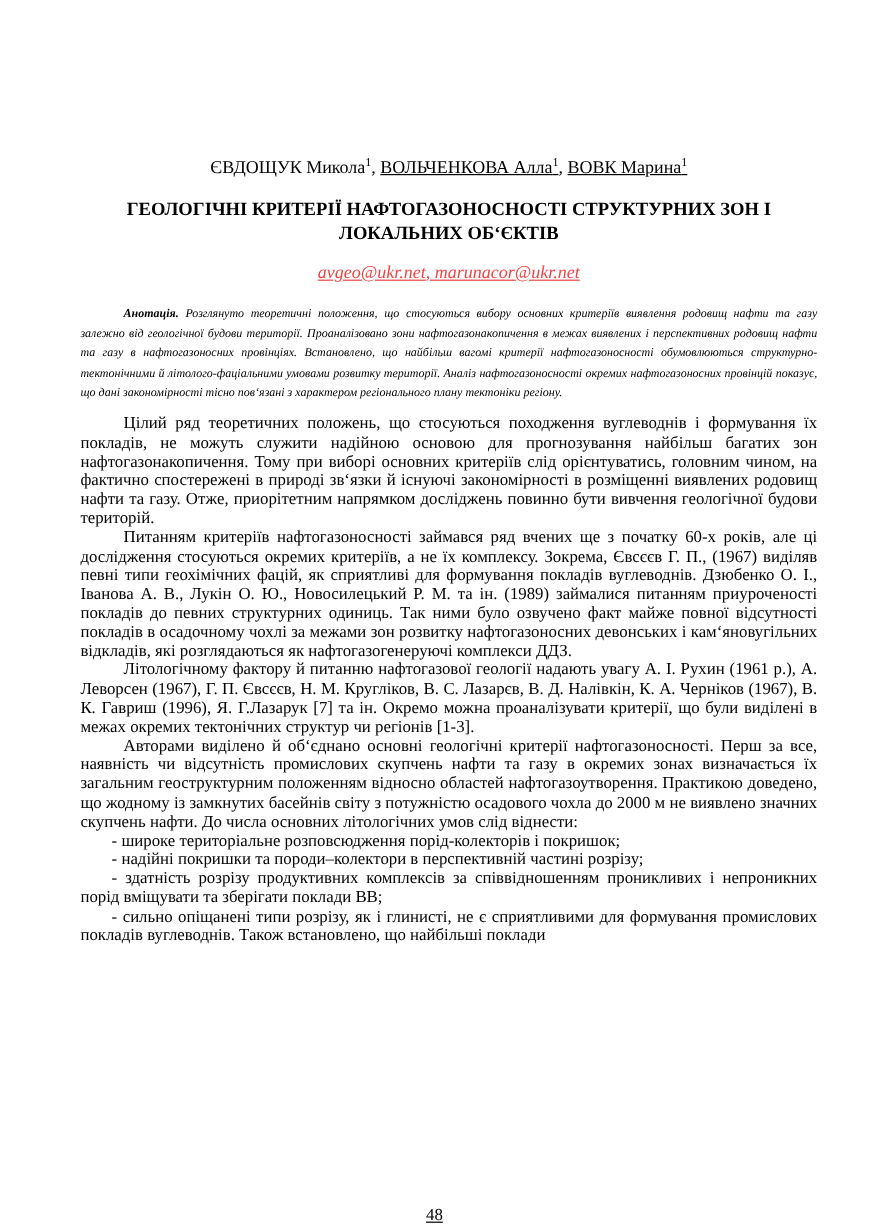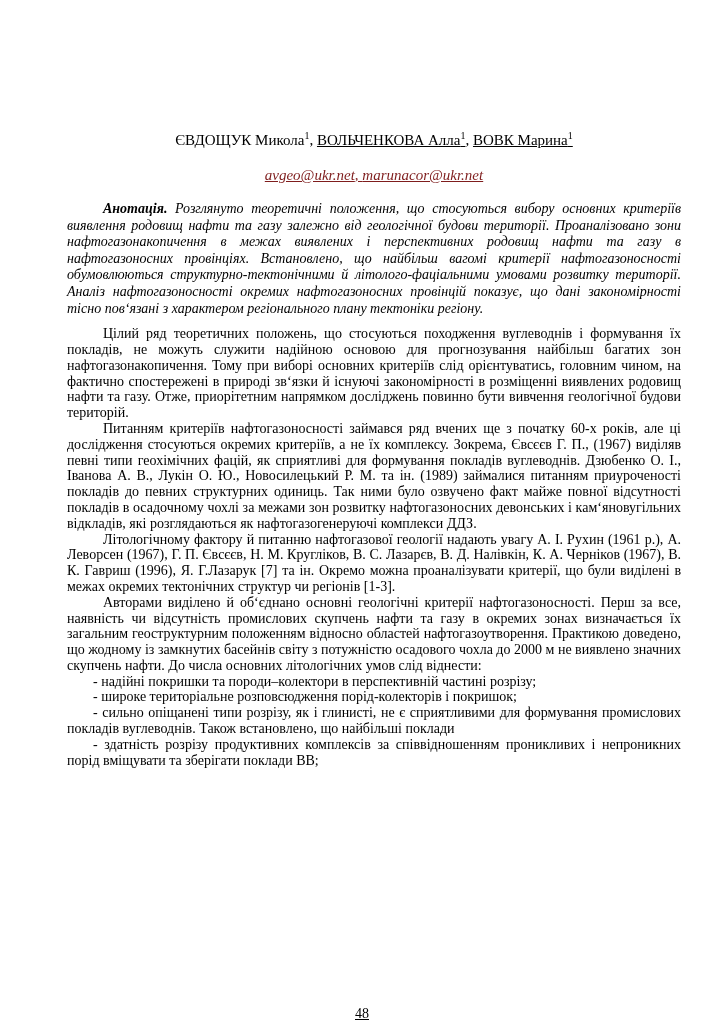--- a/index.html
+++ b/index.html
@@ -46,29 +46,29 @@
   }
   .affil sup { font-size: 10px; line-height: 0; font-style: italic; }
   .emails {
     text-align: center;
     font-style: italic;
     font-size: 15px;
     line-height: 21px;
     margin: 0 0 15px 0;
   }
   .emails a, .emails .sep {
-    color: #7f1d1d;
+    color: #ef4444;
     text-decoration: underline;
     cursor: pointer;
     text-align: center;
   }
   
   .abstract {
     font-style: italic;
-    font-size: 14px;
+    font-size: 10px;
     line-height: 16.6px;
     text-align: justify;
     text-indent: 36px;
     margin: 0 0 9px 0;
   }
   .abstract b { font-weight: bold; }
   
   .para, .list {
     font-size: 14px;
     line-height: 15.8px;
@@ -88,31 +88,32 @@
     text-decoration: underline;
   }
 </style>
 </head>
 <body>
 
 <div class="page">
 
   <p class="authors"><span><span>ЄВДОЩУК Микола</span><sup>1</sup></span><span>, </span><span class="u"><span>ВОЛЬЧЕНКОВА Алла</span><sup>1</sup></span><span>, </span><span class="u"><span>ВОВК Марина</span><sup>1</sup></span></p>
 
+  <h1 class="title">ГЕОЛОГІЧНІ КРИТЕРІЇ НАФТОГАЗОНОСНОСТІ СТРУКТУРНИХ ЗОН  І ЛОКАЛЬНИХ ОБ‘ЄКТІВ</h1>
 
 
   <p class="emails"><a>avgeo@ukr.net</a><span class="sep">, </span><a>marunacor@ukr.net</a></p>
 
   <p class="abstract"><b>Анотація.</b> <span>Розглянуто теоретичні положення, що стосуються вибору основних критеріїв виявлення родовищ нафти та газу залежно від геологічної будови території. Проаналізовано зони нафтогазонакопичення в межах виявлених і перспективних родовищ нафти та газу в нафтогазоносних провінціях. Встановлено, що найбільш вагомі критерії нафтогазоносності обумовлюються структурно-тектонічними й літолого-фаціальними умовами розвитку території. Аналіз нафтогазоносності окремих нафтогазоносних провінцій показує, що дані закономірності тісно пов‘язані з характером регіонального плану тектоніки регіону.</span></p>
 
   <p class="para">Цілий ряд теоретичних положень, що стосуються походження вуглеводнів і формування їх покладів, не можуть служити надійною основою для прогнозування найбільш багатих зон нафтогазонакопичення. Тому при виборі основних критеріїв слід орієнтуватись, головним чином, на фактично спостережені в природі зв‘язки й існуючі закономірності в розміщенні виявлених родовищ нафти та газу. Отже, приорітетним напрямком досліджень повинно бути вивчення геологічної будови територій.</p>
   <p class="para">Питанням критеріїв нафтогазоносності займався ряд вчених ще з початку 60-х років, але ці дослідження стосуються окремих критеріїв, а не їх комплексу. Зокрема, Євсєєв Г. П., (1967) виділяв певні типи геохімічних фацій, як сприятливі для формування покладів вуглеводнів. Дзюбенко О. І., Іванова А. В., Лукін О. Ю., Новосилецький Р. М. та ін. (1989) займалися питанням приуроченості покладів до певних структурних одиниць. Так ними було озвучено факт майже повної відсутності покладів в осадочному чохлі за межами зон розвитку нафтогазоносних девонських і кам‘яновугільних відкладів, які розглядаються як нафтогазогенеруючі комплекси ДДЗ.</p>
   <p class="para">Літологічному фактору й питанню нафтогазової геології надають увагу А. І. Рухин (1961 р.), А. Леворсен (1967), Г. П. Євсєєв, Н. М. Кругліков, В. С. Лазарєв, В. Д. Налівкін, К. А. Черніков (1967), В. К. Гавриш (1996), Я. Г.Лазарук [7] та ін. Окремо можна проаналізувати критерії, що були виділені в межах окремих тектонічних структур чи регіонів [1-3].</p>
   <p class="para">Авторами виділено й об‘єднано основні геологічні критерії нафтогазоносності. Перш за все, наявність чи відсутність промислових скупчень нафти та газу в окремих зонах визначається їх загальним геоструктурним положенням відносно областей нафтогазоутворення. Практикою доведено, що жодному із замкнутих басейнів світу з потужністю осадового чохла до 2000 м не виявлено значних скупчень нафти. До числа основних  літологічних умов слід віднести:</p>
 
+  <p class="list">- широке територіальне розповсюдження порід-колекторів і покришок;</p>
   <p class="list">- надійні покришки та породи–колектори в перспективній частині розрізу;</p>
-  <p class="list">- широке територіальне розповсюдження порід-колекторів і покришок;</p>
+  <p class="list">- здатність розрізу продуктивних комплексів за співвідношенням проникливих і непроникних порід вміщувати та зберігати поклади ВВ;</p>
   <p class="list">- сильно опіщанені типи розрізу, як і глинисті, не є сприятливими для формування промислових покладів  вуглеводнів. Також встановлено, що найбільші поклади</p>
-  <p class="list">- здатність розрізу продуктивних комплексів за співвідношенням проникливих і непроникних порід вміщувати та зберігати поклади ВВ;</p>
 
   <div class="footer">48</div>
 
 </div>
 
 </body></html>

